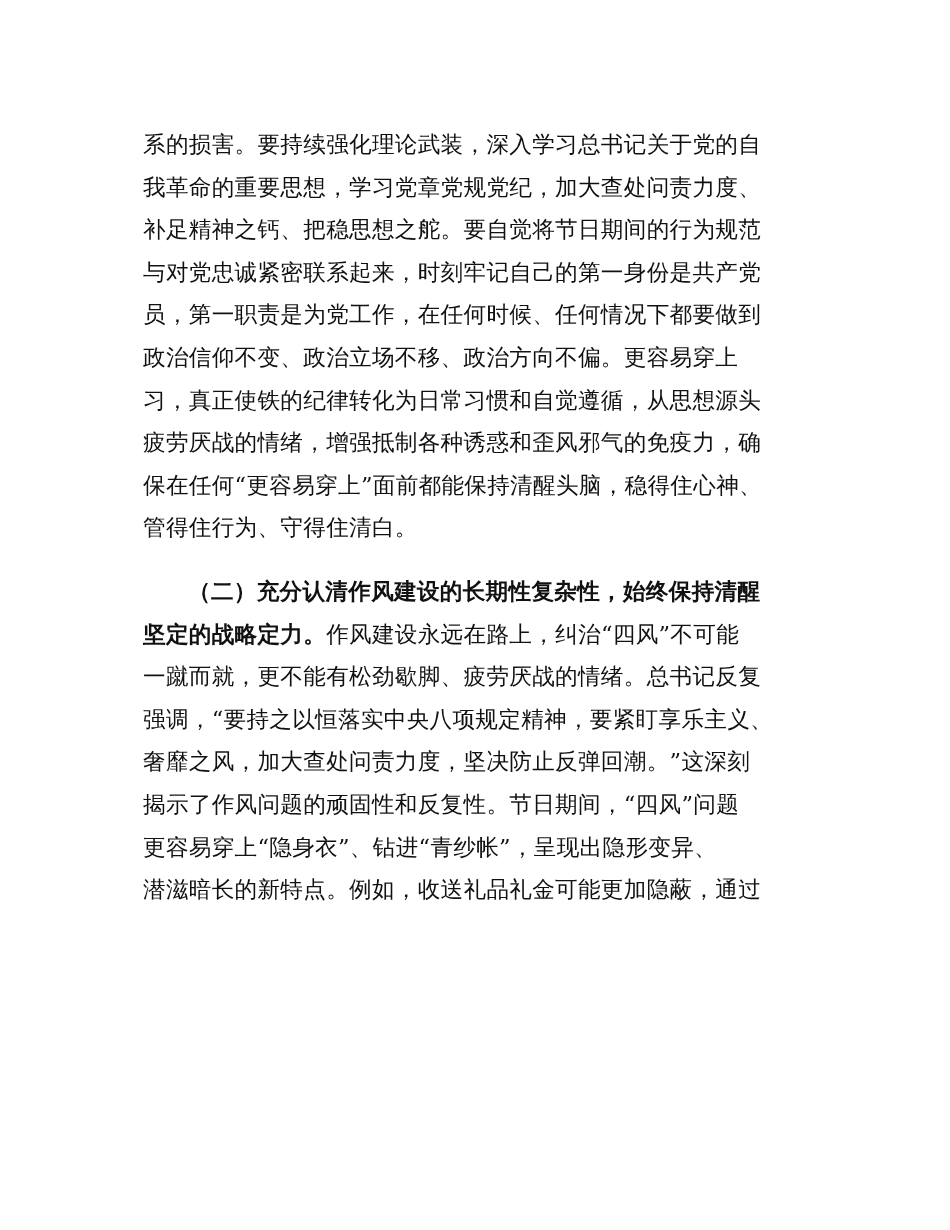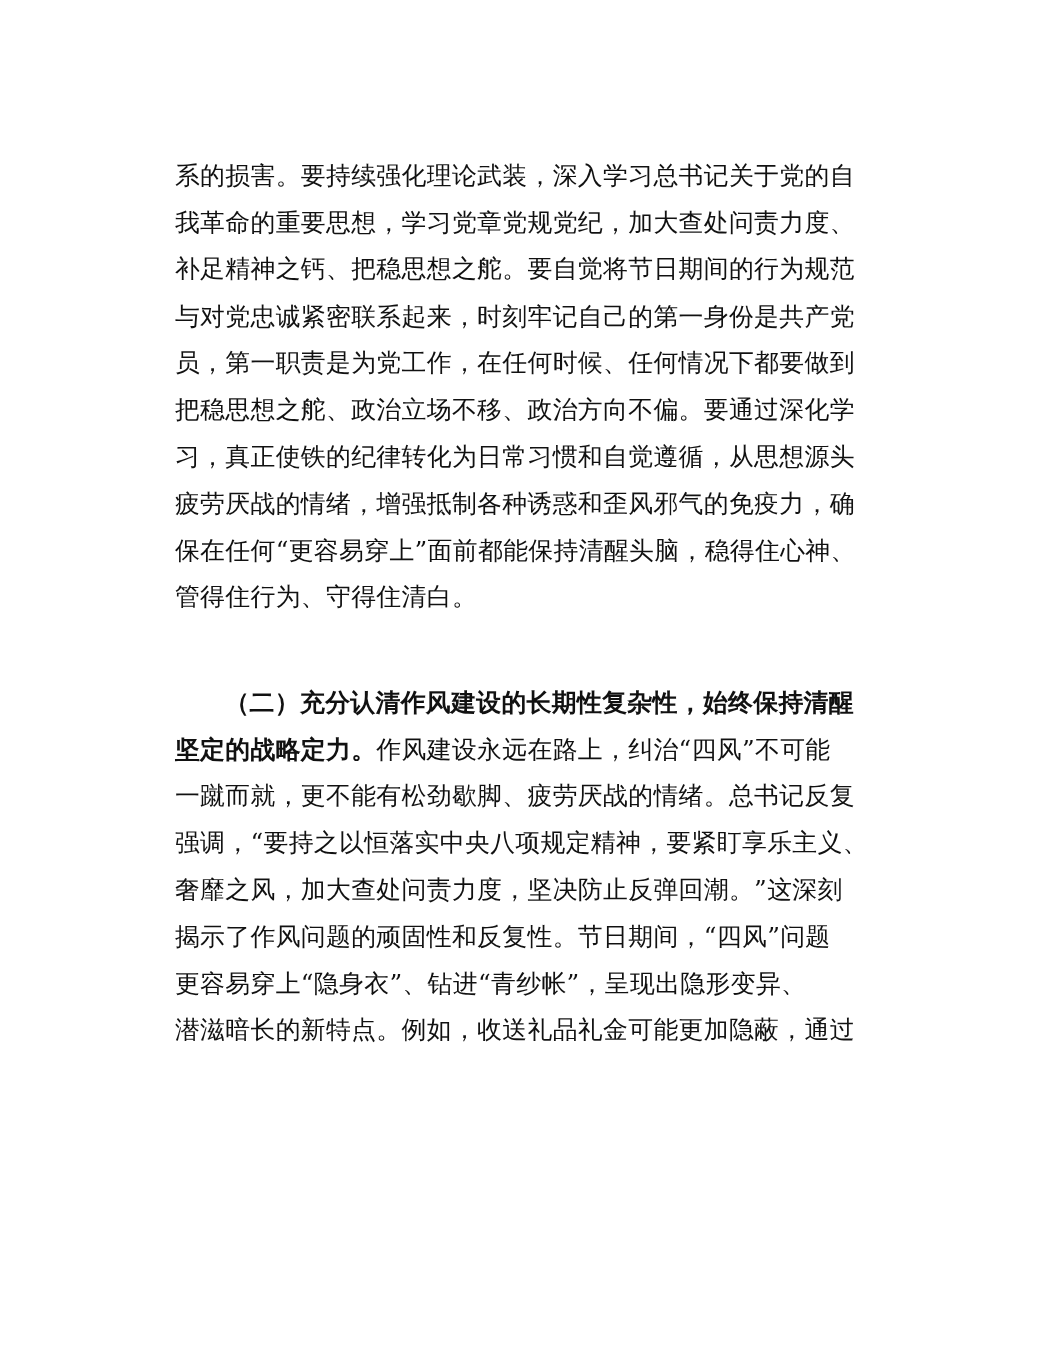--- a/index.html
+++ b/index.html
@@ -9,37 +9,37 @@
     left: 143px;
     top: 123px;
     width: 668px;
     font-family: "DejaVu Serif", "Liberation Serif", serif;
     font-size: 22.6px;
     line-height: 42.6px;
     color: #111111;
     text-align: justify;
     letter-spacing: 0.3px;
   }
-  .para { margin: 16px; }
+  .para { margin: 0; }
   .line { display: block; white-space: nowrap; height: 42.6px; }
   .gap { height: 21px; }
   .indent { padding-left: 45px; }
   .bold { font-weight: bold; font-family: "DejaVu Sans", "Liberation Sans", sans-serif; }
 </style>
 </head>
 <body>
 
 <div class="page">
   <div class="para">
     <span class="line">系的损害。要持续强化理论武装，深入学习总书记关于党的自</span>
     <span class="line">我革命的重要思想，学习党章党规党纪，加大查处问责力度、</span>
     <span class="line">补足精神之钙、把稳思想之舵。要自觉将节日期间的行为规范</span>
     <span class="line">与对党忠诚紧密联系起来，时刻牢记自己的第一身份是共产党</span>
     <span class="line">员，第一职责是为党工作，在任何时候、任何情况下都要做到</span>
-    <span class="line">把稳思想之舵、政治立场不移、政治方向不偏。要通过深化学</span>
+    <span class="line">政治信仰不变、政治立场不移、政治方向不偏。更容易穿上</span>
     <span class="line">习，真正使铁的纪律转化为日常习惯和自觉遵循，从思想源头</span>
     <span class="line">疲劳厌战的情绪，增强抵制各种诱惑和歪风邪气的免疫力，确</span>
     <span class="line">保在任何“更容易穿上”面前都能保持清醒头脑，稳得住心神、</span>
     <span class="line">管得住行为、守得住清白。</span>
   </div>
 
   <div class="gap"></div>
 
   <div class="para">
     <span class="line indent bold">（二）充分认清作风建设的长期性复杂性，始终保持清醒</span>

